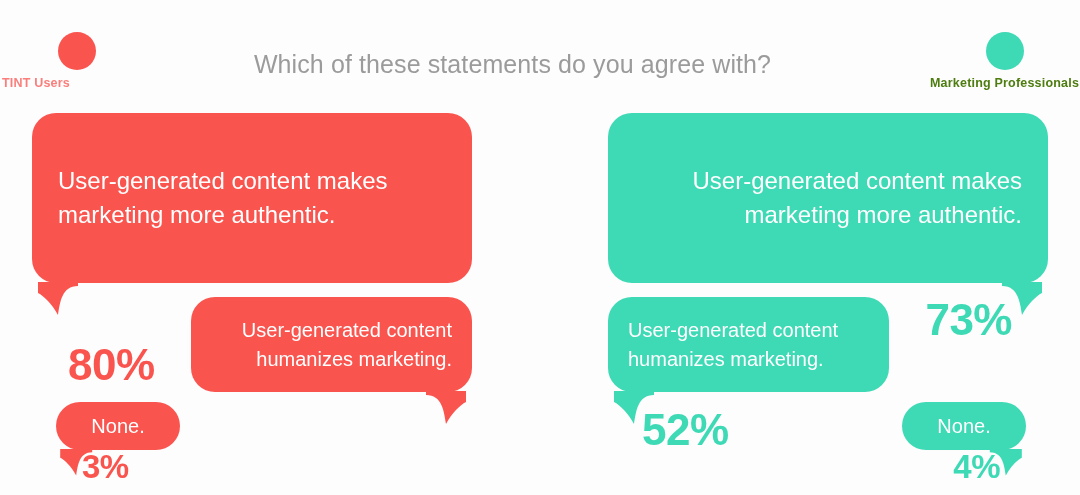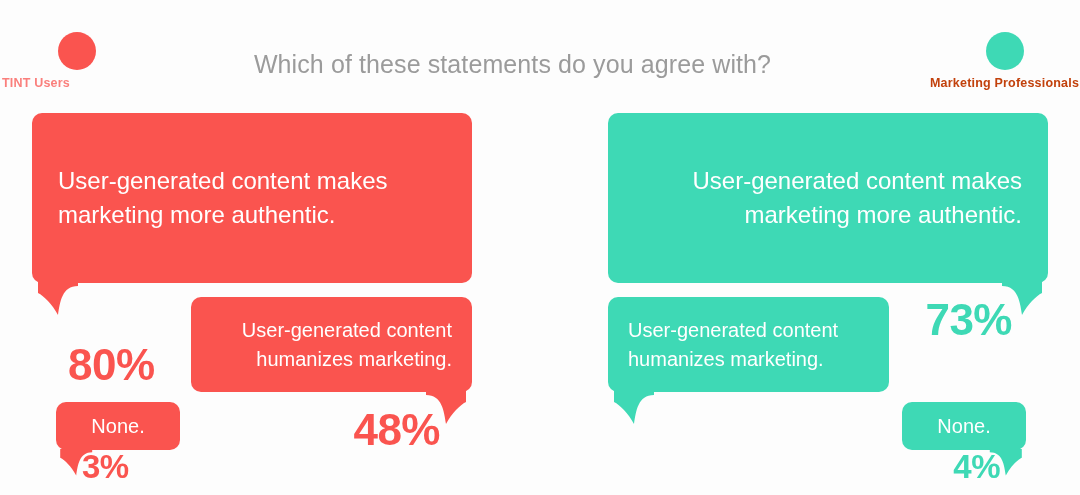--- a/index.html
+++ b/index.html
@@ -33,39 +33,39 @@
   .legend-label {
     font-size: 12.5px;
     letter-spacing: 0.2px;
     font-weight: 600;
   }
   #legend-left  { left: 2px;   top: 32px; }
   #legend-right { right: 0px;  top: 32px; }
   #legend-left  .legend-dot  { background: #FA544F; }
   #legend-left  .legend-label{ color: #FA7F7C; }
   #legend-right .legend-dot  { background: #3ED9B5; }
-  #legend-right .legend-label{ color: #c2410c; }
+  #legend-right .legend-label{ color: #4d7c0f; }
 
   
   #chart-title {
     position: absolute;
     top: 50px;
     left: 0;
     width: 1025px;
     text-align: center;
     font-size: 25px;
     color: #9b9b9b;
     font-weight: 400;
     letter-spacing: 0.1px;
   }
 
   
   .bubble {
     position: absolute;
-    border-radius: 10px;
+    border-radius: 24px;
     box-sizing: border-box;
     color: #ffffff;
     display: flex;
     align-items: center;
   }
   .bubble-text {
     width: 100%;
     font-size: 24px;
     line-height: 1.42;
     font-weight: 400;
@@ -127,21 +127,20 @@
     </svg>
   </div>
   <div class="pct red align-left" style="left:68px; top:298px; width:140px;margin-top:45px;">80%</div>
 
   <div class="bubble red small" style="left:191px; top:297px; width:281px; height:95px; padding:0 20px;">
     <div class="bubble-text align-right">User-generated content humanizes marketing.</div>
     <svg class="tail right" viewBox="0 0 42 40">
       <path d="M42,0 L2,0 L2,4 C18,4 20,20 22,33 C28,22 36,14 42,11 Z" fill="#FA544F"></path>
     </svg>
   </div>
-  <div class="pct red align-right" style="left:275px; top:408px; width:165px;">48%</div>
 
   <div class="bubble red small" style="left:56px; top:402px; width:124px; height:48px; padding:0 16px;">
     <div class="bubble-text align-center">None.</div>
     <svg class="tail left" viewBox="0 0 42 40" style="width:34px;height:32px;left:4px;">
       <path d="M0,0 L40,0 L40,4 C24,4 22,20 20,33 C14,22 6,14 0,11 Z" fill="#FA544F"></path>
     </svg>
   </div>
   <div class="pct red small align-left" style="left:82px; top:450px; width:110px;">3%</div>
 
   <div class="bubble teal" style="left:608px; top:113px; width:440px; height:170px; padding:0 26px;">
@@ -151,20 +150,21 @@
     </svg>
   </div>
   <div class="pct teal align-right" style="left:872px; top:298px; width:140px;">73%</div>
 
   <div class="bubble teal small" style="left:608px; top:297px; width:281px; height:95px; padding:0 20px;">
     <div class="bubble-text align-left">User-generated content humanizes marketing.</div>
     <svg class="tail left" viewBox="0 0 42 40">
       <path d="M0,0 L40,0 L40,4 C24,4 22,20 20,33 C14,22 6,14 0,11 Z" fill="#3ED9B5"></path>
     </svg>
   </div>
+  <div class="pct teal align-left" style="left:642px; top:408px; width:165px;">52%</div>
 
   <div class="bubble teal small" style="left:902px; top:402px; width:124px; height:48px; padding:0 16px;">
     <div class="bubble-text align-center">None.</div>
     <svg class="tail right" viewBox="0 0 42 40" style="width:34px;height:32px;right:4px;">
       <path d="M42,0 L2,0 L2,4 C18,4 20,20 22,33 C28,22 36,14 42,11 Z" fill="#3ED9B5"></path>
     </svg>
   </div>
   <div class="pct teal small align-right" style="left:890px; top:450px; width:110px;">4%</div>
 
 </div>

